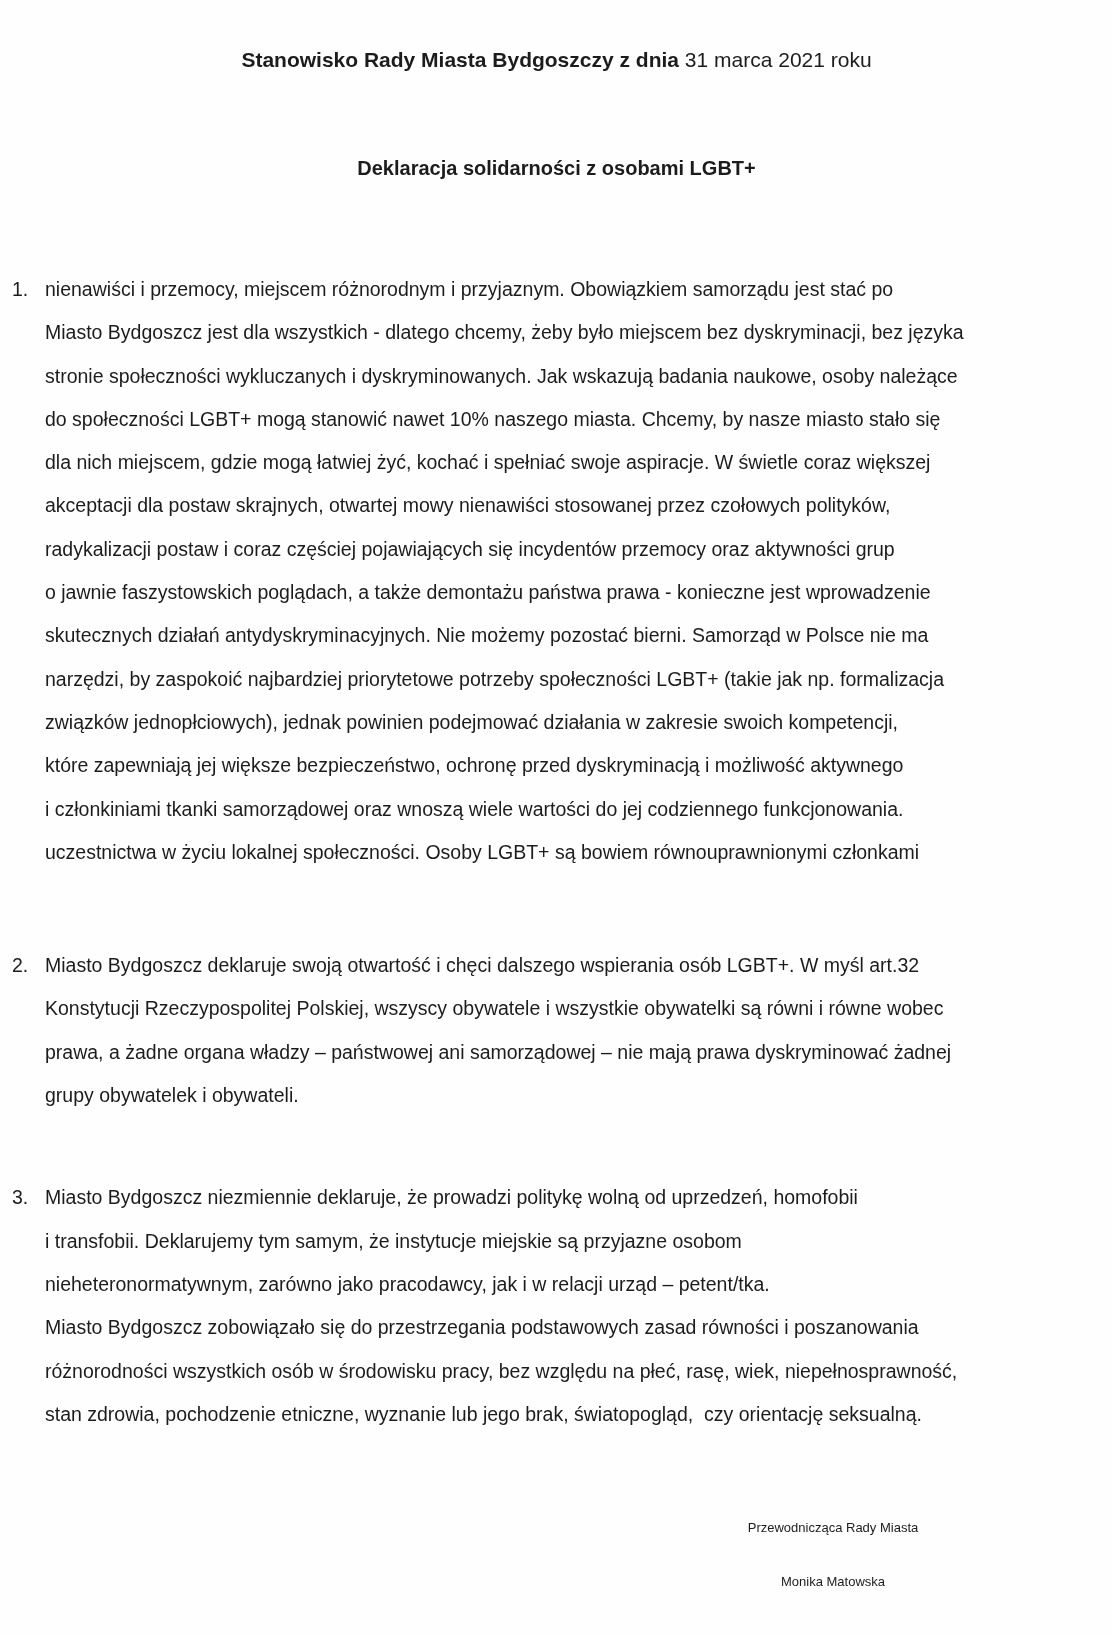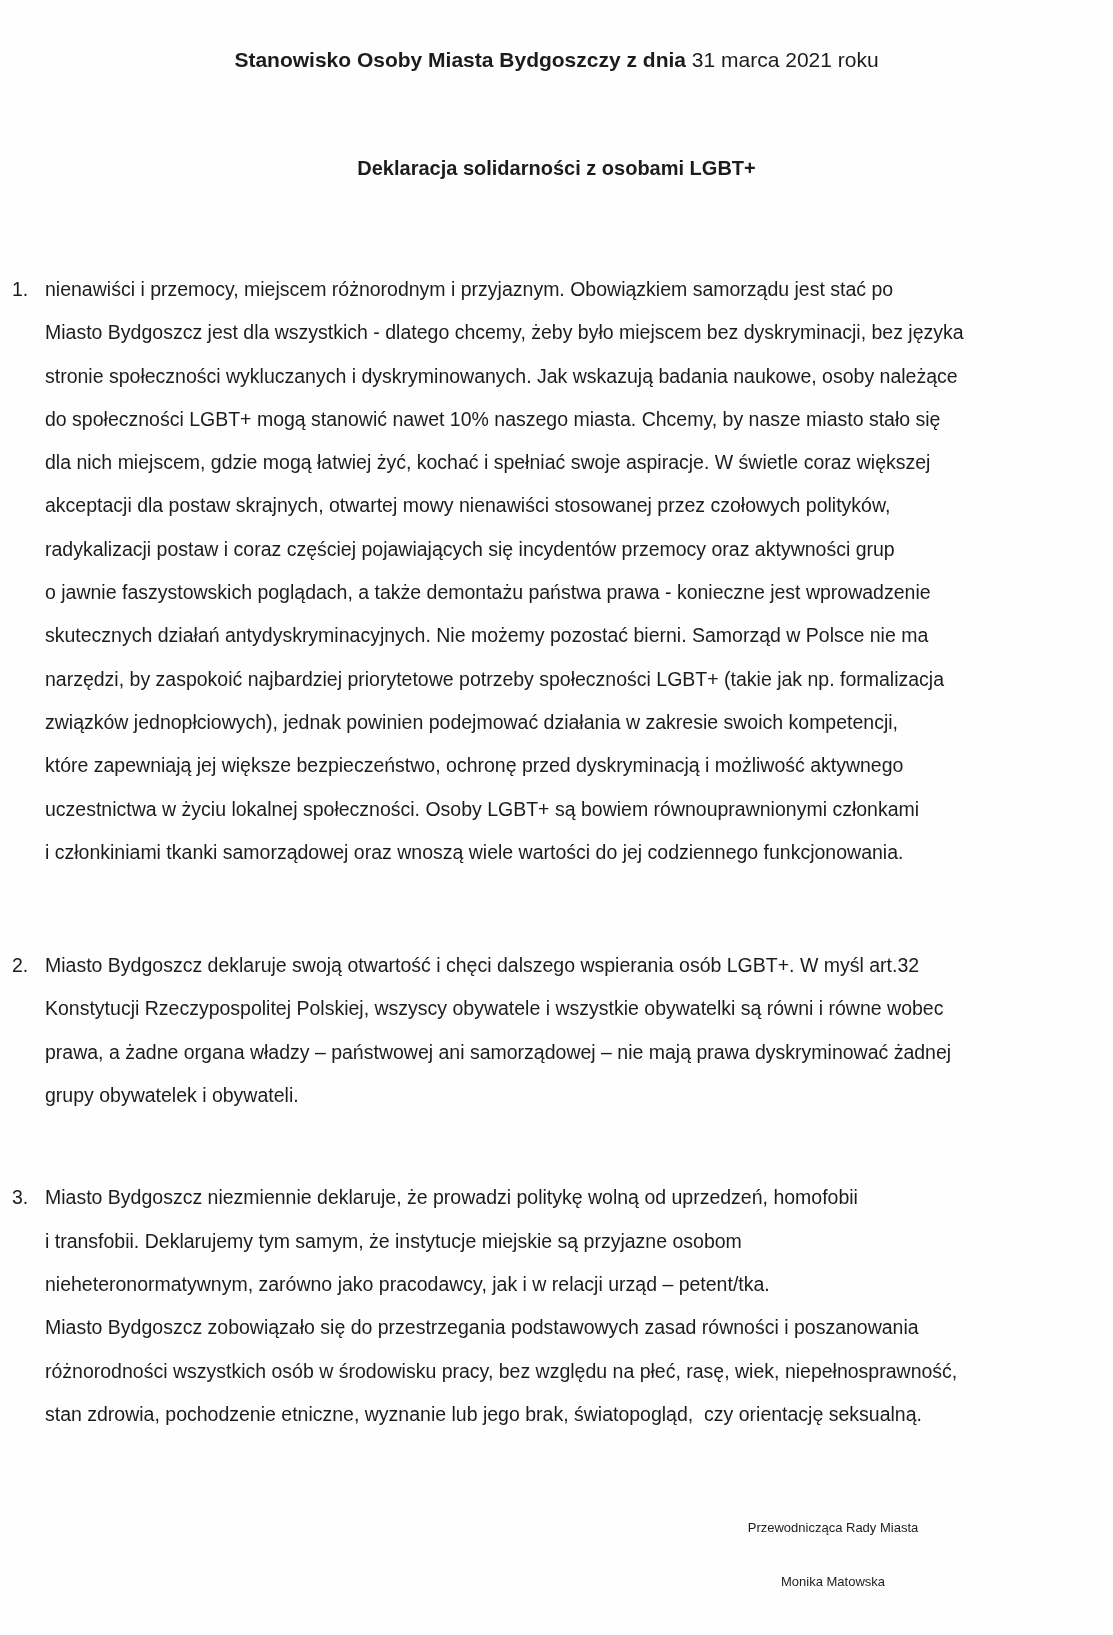--- a/index.html
+++ b/index.html
@@ -65,42 +65,42 @@
     font-size: 13px;
     line-height: 54px;
     white-space: pre;
   }
 </style>
 </head>
 <body>
 
 <div class="page">
 
-  <div class="doc-header"><span class="bold">Stanowisko Osoby Miasta Bydgoszczy z dnia</span><span> 31 marca 2021 roku</span></div>
+  <div class="doc-header"><span class="bold">Stanowisko Rady Miasta Bydgoszczy z dnia</span><span> 31 marca 2021 roku</span></div>
 
   <div class="doc-title">Deklaracja solidarności z osobami LGBT+</div>
 
   <div class="paragraph-list">
       <div class="para">
         <div class="num">1.</div>
         <div class="para-body">
           <div class="line">nienawiści i przemocy, miejscem różnorodnym i przyjaznym. Obowiązkiem samorządu jest stać po</div>
           <div class="line">Miasto Bydgoszcz jest dla wszystkich - dlatego chcemy, żeby było miejscem bez dyskryminacji, bez języka</div>
           <div class="line">stronie społeczności wykluczanych i dyskryminowanych. Jak wskazują badania naukowe, osoby należące</div>
           <div class="line">do społeczności LGBT+ mogą stanowić nawet 10% naszego miasta. Chcemy, by nasze miasto stało się</div>
           <div class="line">dla nich miejscem, gdzie mogą łatwiej żyć, kochać i spełniać swoje aspiracje. W świetle coraz większej</div>
           <div class="line">akceptacji dla postaw skrajnych, otwartej mowy nienawiści stosowanej przez czołowych polityków,</div>
           <div class="line">radykalizacji postaw i coraz częściej pojawiających się incydentów przemocy oraz aktywności grup</div>
           <div class="line">o jawnie faszystowskich poglądach, a także demontażu państwa prawa - konieczne jest wprowadzenie</div>
           <div class="line">skutecznych działań antydyskryminacyjnych. Nie możemy pozostać bierni. Samorząd w Polsce nie ma</div>
           <div class="line">narzędzi, by zaspokoić najbardziej priorytetowe potrzeby społeczności LGBT+ (takie jak np. formalizacja</div>
           <div class="line">związków jednopłciowych), jednak powinien podejmować działania w zakresie swoich kompetencji,</div>
           <div class="line">które zapewniają jej większe bezpieczeństwo, ochronę przed dyskryminacją i możliwość aktywnego</div>
+          <div class="line">i członkiniami tkanki samorządowej oraz wnoszą wiele wartości do jej codziennego funkcjonowania.</div>
           <div class="line">uczestnictwa w życiu lokalnej społeczności. Osoby LGBT+ są bowiem równouprawnionymi członkami</div>
-          <div class="line">i członkiniami tkanki samorządowej oraz wnoszą wiele wartości do jej codziennego funkcjonowania.</div>
         </div>
       </div>
       <div class="para">
         <div class="num">2.</div>
         <div class="para-body">
           <div class="line">Miasto Bydgoszcz deklaruje swoją otwartość i chęci dalszego wspierania osób LGBT+. W myśl art.32</div>
           <div class="line">Konstytucji Rzeczypospolitej Polskiej, wszyscy obywatele i wszystkie obywatelki są równi i równe wobec</div>
           <div class="line">prawa, a żadne organa władzy – państwowej ani samorządowej – nie mają prawa dyskryminować żadnej</div>
           <div class="line">grupy obywatelek i obywateli.</div>
         </div>

